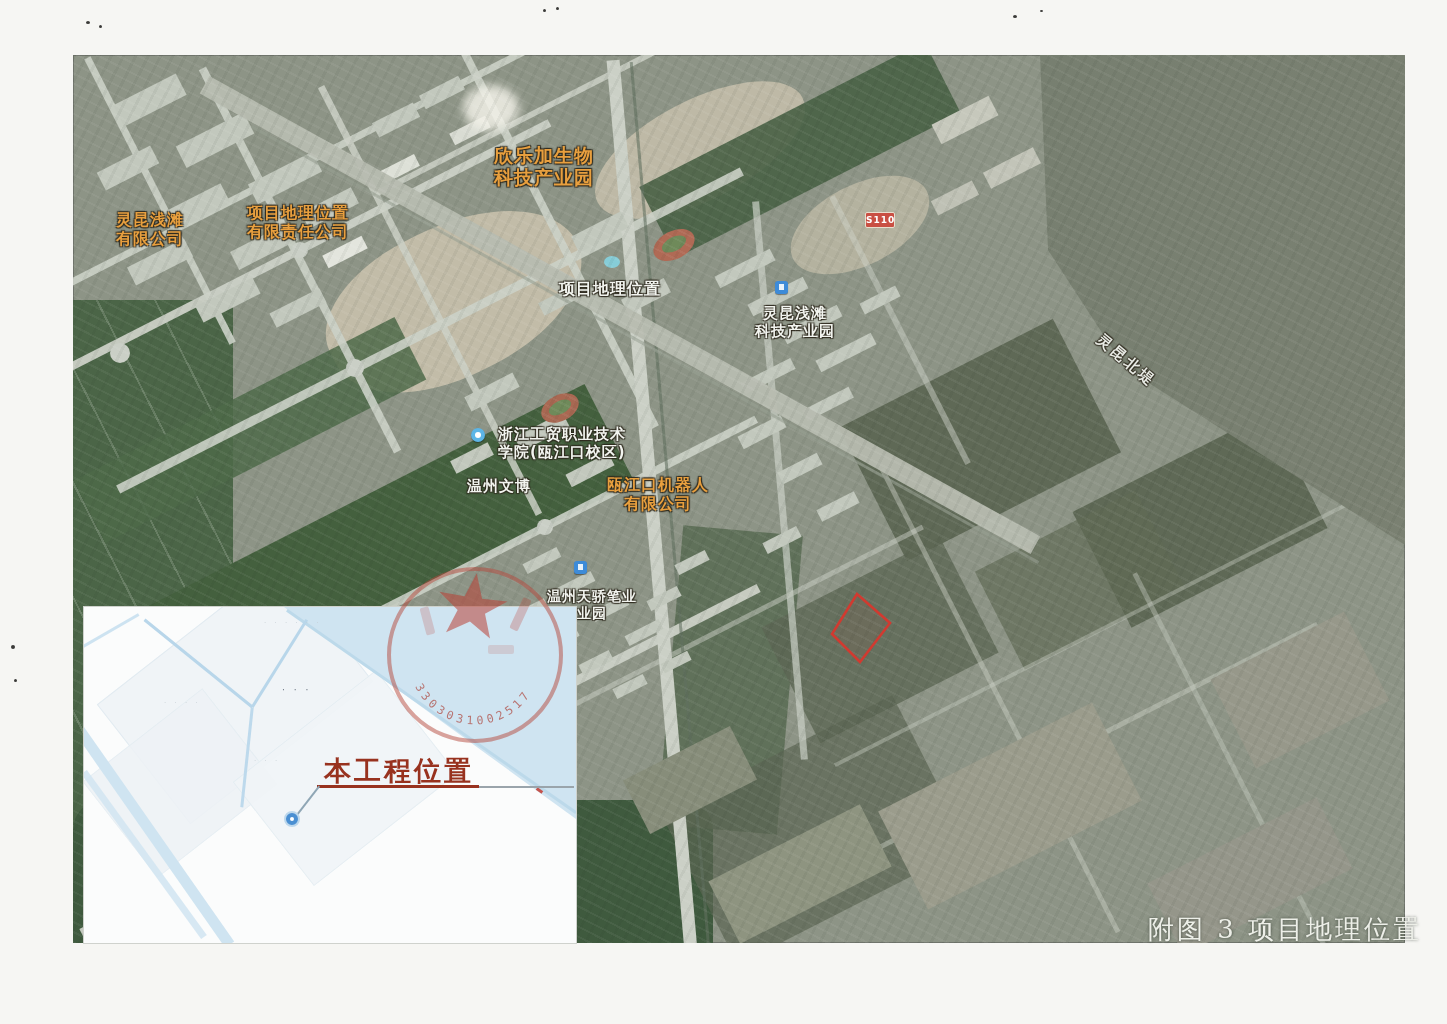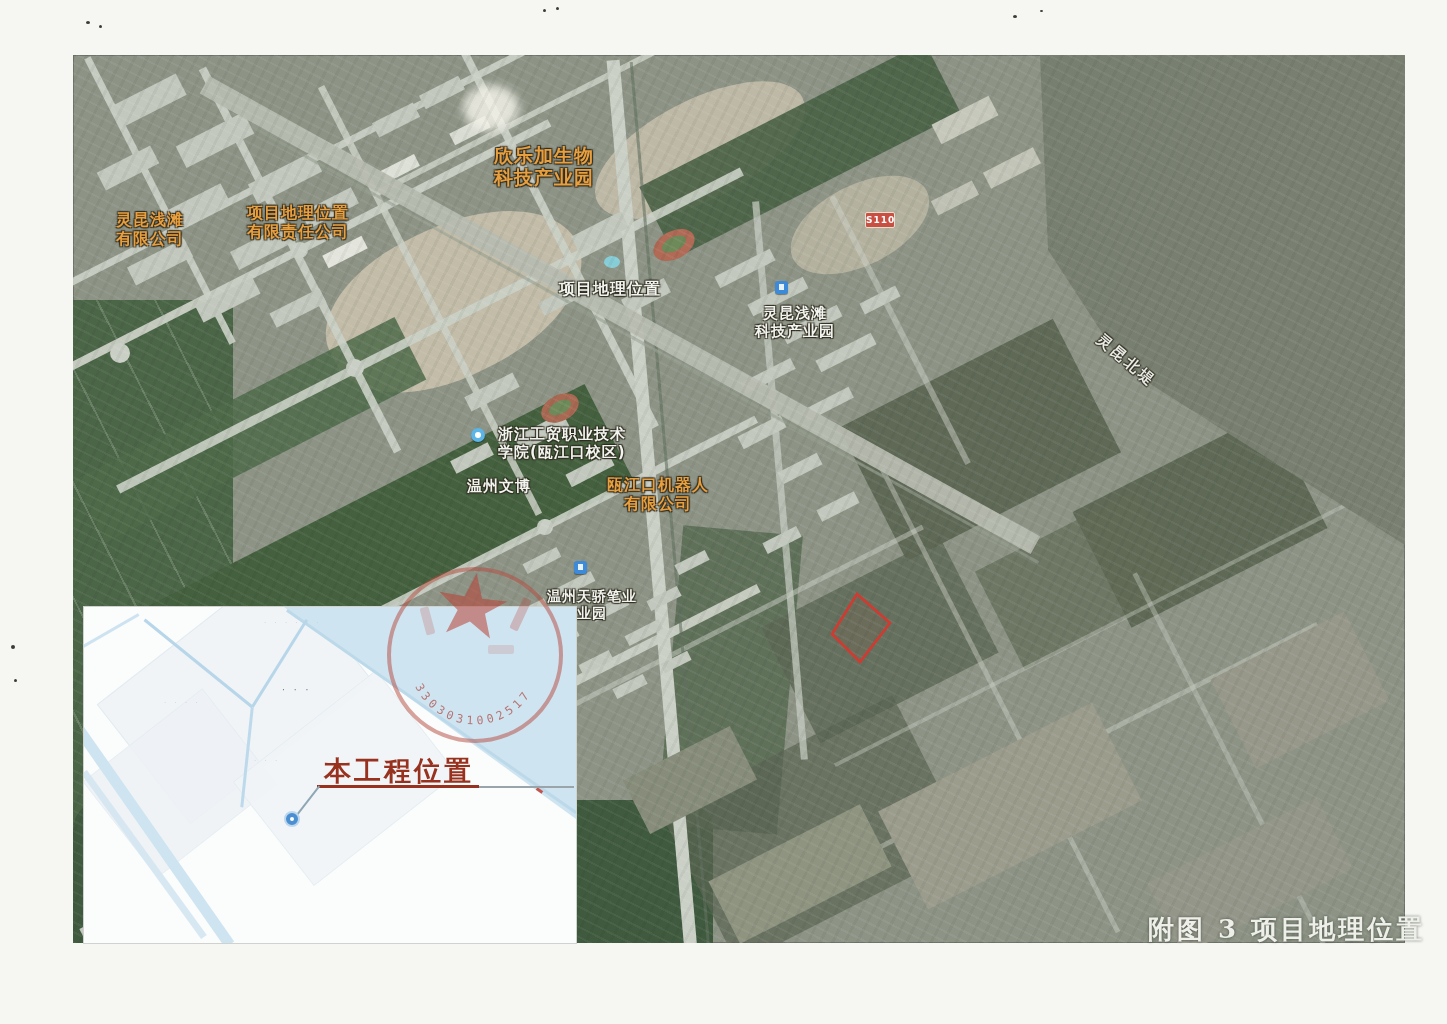--- a/index.html
+++ b/index.html
@@ -25,21 +25,21 @@
   .shield{position:absolute;z-index:6;width:28px;height:14px;background:#c94f43;
        border:1px solid #e9dfce;border-radius:2px;color:#fff;font-size:9px;
        font-weight:bold;text-align:center;line-height:14px;letter-spacing:1px;}
   .poi-sq{position:absolute;z-index:6;width:13px;height:13px;border-radius:3px;
        background:#3d8bd8;box-shadow:0 1px 1px rgba(0,0,0,.4);}
   .poi-sq i{position:absolute;left:4px;top:3px;width:5px;height:6px;background:#e8f2fb;display:block;}
   .poi-c{position:absolute;z-index:6;width:14px;height:14px;border-radius:50%;
        background:#5cb5e6;box-shadow:0 1px 1px rgba(0,0,0,.35);}
   .poi-c i{position:absolute;left:4px;top:4px;width:6px;height:6px;border-radius:50%;background:#fff;display:block;}
   .caption{position:absolute;z-index:7;font-family:"DejaVu Serif","Liberation Serif",serif;
-       font-weight:bold;color:#edefe8;font-size:26px;letter-spacing:3px;
+       font-weight:normal;color:#edefe8;font-size:26px;letter-spacing:3px;
        text-shadow:0 0 3px rgba(20,30,20,.6);}
   
   .inset{position:absolute;left:84px;top:607px;width:492px;height:336px;z-index:7;
        background:#fbfcfc;overflow:hidden;box-shadow:0 0 0 1px #cfd2cd;}
   .inset .ln{position:absolute;}
   .inset-label{position:absolute;font-family:"DejaVu Serif","Liberation Serif",serif;
        font-weight:bold;font-size:27px;letter-spacing:3px;color:#98321f;white-space:nowrap;}
   .tinytxt{position:absolute;color:#c2ccd2;font-size:7px;letter-spacing:3px;white-space:nowrap;}
   .speck{position:absolute;background:#3a3a38;border-radius:50%;z-index:9;}
   .stamp{position:absolute;left:368px;top:545px;z-index:8;filter:blur(.6px);}

